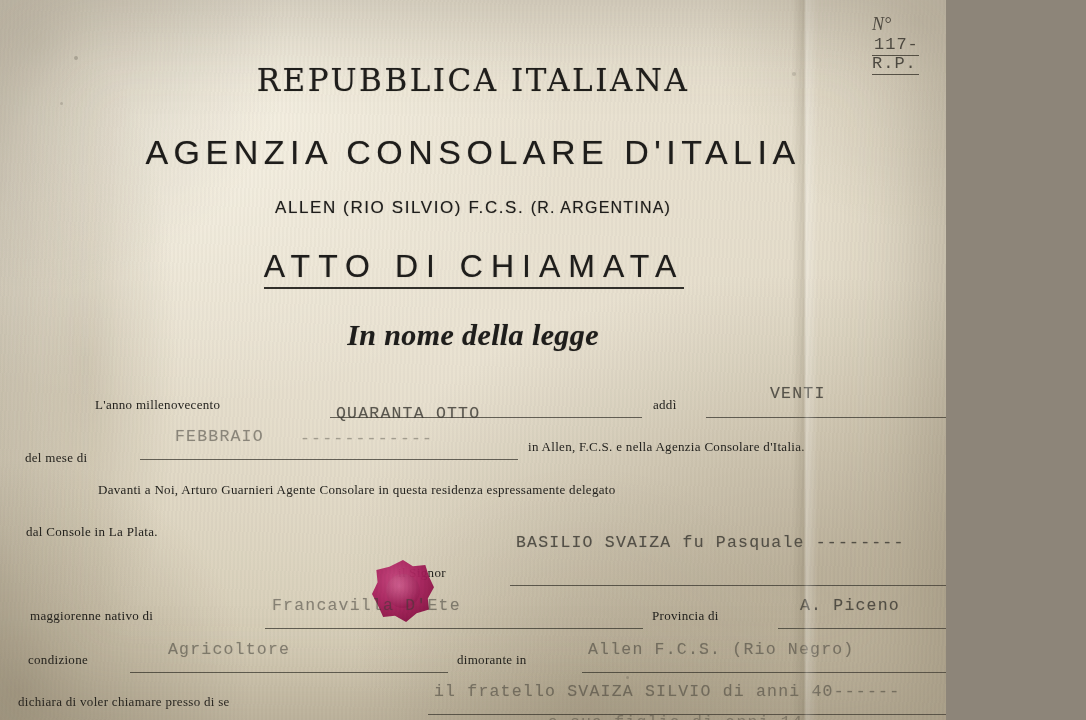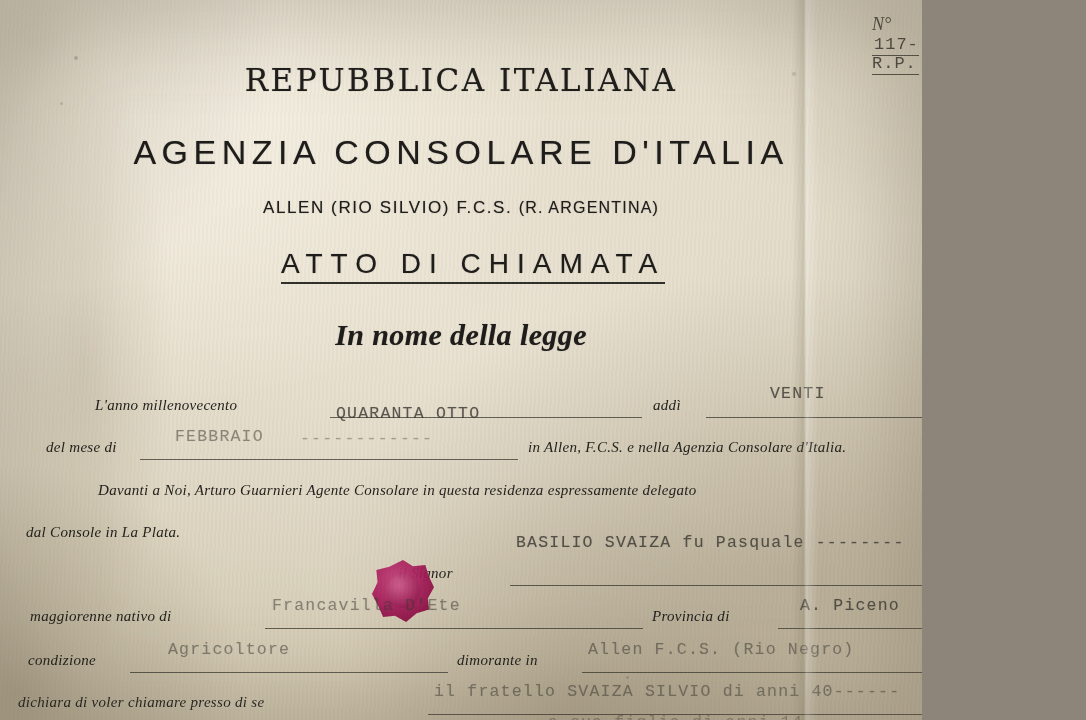--- a/index.html
+++ b/index.html
@@ -13,20 +13,21 @@
     height: 720px;
     overflow: hidden;
     font-family: "Liberation Sans", sans-serif;
     
     background:
       radial-gradient(ellipse 60% 55% at 18% 18%, rgba(255,252,242,0.55), rgba(255,255,255,0) 70%),
       radial-gradient(ellipse 70% 60% at 85% 80%, rgba(150,138,115,0.45), rgba(255,255,255,0) 70%),
       radial-gradient(ellipse 90% 70% at 50% 45%, rgba(236,229,213,0.9), rgba(255,255,255,0) 75%),
       linear-gradient(168deg, #efe9da 0%, #e9e2d1 22%, #ded6c2 48%, #d6cdb7 70%, #cfc5ad 100%);
     color: #2b2a27;
+    padding-left: 24px;
   }
   
   #grain {
     position: absolute;
     inset: 0;
     pointer-events: none;
     background:
       radial-gradient(circle at 4% 6%, rgba(120,108,86,0.30), rgba(0,0,0,0) 22%),
       radial-gradient(circle at 97% 3%, rgba(120,108,86,0.22), rgba(0,0,0,0) 18%),
       radial-gradient(circle at 2% 96%, rgba(110,99,78,0.35), rgba(0,0,0,0) 20%),
@@ -74,43 +75,42 @@
     font-weight: 400;
   }
   #t-allen {
     top: 198px; left: 0;
     font-family: "Liberation Sans", sans-serif;
     font-size: 17px;
     letter-spacing: 1.6px;
   }
   #t-allen .small { font-size: 16px; letter-spacing: 1.2px; }
   #t-atto {
-    top: 248px; left: 12px;
-    font-family: "Liberation Sans", sans-serif;
-    font-size: 28px;
+    top: 248px; left: 1px;
+    font-family: "Liberation Sans", sans-serif;
+    font-size: 32px;
     letter-spacing: 8px;
   }
   #t-atto .u {
     border-bottom: 2px solid #32302b;
     padding-bottom: 3px;
   }
   #t-innome {
     top: 318px; left: 0;
     font-family: "Liberation Serif", serif;
     font-style: italic;
     font-weight: bold;
     font-size: 30px;
     letter-spacing: 0.4px;
   }
 
   
   .bodyline {
     font-family: "Liberation Serif", serif;
-    font-style: italic;
-    font-size: 15px;
+    font-size: 13px;
     color: #24231f;
     white-space: nowrap;
     letter-spacing: 0.3px;
   }
 
   
   .rule {
     position: absolute;
     border-bottom: 1.4px solid #3a372f;
     opacity: 0.75;
@@ -192,21 +192,21 @@
   </div>
   <div class="abs hd" id="t-innome">In nome della legge</div>
 
   <div class="abs bodyline" style="top:397px; left:95px;">L'anno millenovecento</div>
   <div class="rule" style="left:330px; top:417px; width:312px;"></div>
   <div class="tw" style="left:336px; top:404px;">QUARANTA OTTO</div>
   <div class="abs bodyline" style="top:397px; left:653px;">addì</div>
   <div class="rule" style="left:706px; top:417px; width:327px;"></div>
   <div class="tw" style="left:770px; top:384px;">VENTI</div>
 
-  <div class="abs bodyline" style="top:439px; left:25px;margin-left:21px;">del mese di</div>
+  <div class="abs bodyline" style="top:450px; left:25px;">del mese di</div>
   <div class="rule" style="left:140px; top:459px; width:378px;"></div>
   <div class="tw faint" style="left:175px; top:427px;">FEBBRAIO</div>
   <div class="tw fainter" style="left:300px; top:429px;">------------</div>
   <div class="abs bodyline" style="top:439px; left:528px;">in Allen, F.C.S. e nella Agenzia Consolare d'Italia.</div>
 
   <div class="abs bodyline" style="top:482px; left:98px;">Davanti a Noi,  Arturo Guarnieri Agente Consolare in questa residenza espressamente delegato</div>
 
   <div class="abs bodyline" style="top:524px; left:26px;">dal Console in La Plata.</div>
 
   <div class="abs bodyline" style="top:565px; left:398px;">il  Signor</div>

